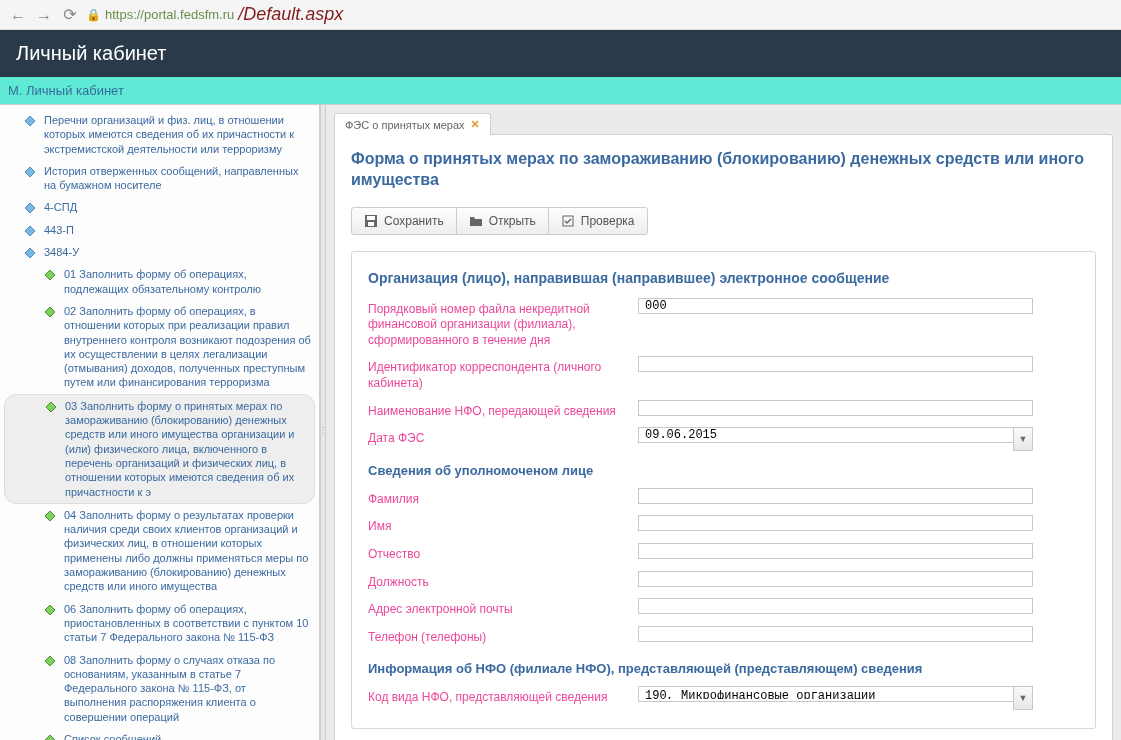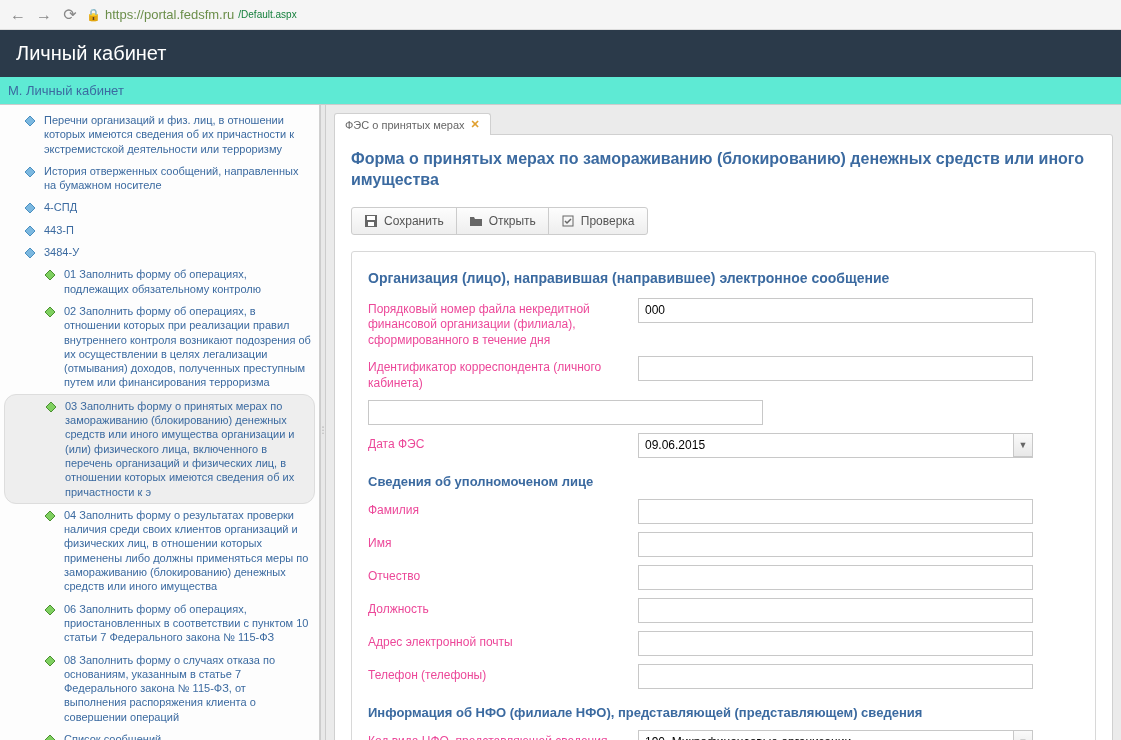--- a/index.html
+++ b/index.html
@@ -2,21 +2,21 @@
 <html><head>
 <meta charset="utf-8">
 <style>
 * { box-sizing: border-box; margin: 0; padding: 0; }
 body { font-family: Arial, sans-serif; font-size: 12px; color: #333; background: #fff; width: 1121px; height: 740px; overflow: hidden; }
 .browser-bar { height: 30px; background: #f5f5f5; border-bottom: 1px solid #ddd; display: flex; align-items: center; padding: 0 8px; gap: 6px; }
 .nav-btn { width: 20px; height: 20px; display: flex; align-items: center; justify-content: center; color: #888; cursor: pointer; font-size: 16px; }
 .url-bar { display: flex; align-items: center; gap: 4px; }
 .lock-icon { color: #5a9e4a; font-size: 12px; }
 .url-text { color: #6b8e4a; font-size: 13px; }
-.url-path { color: #15803d; font-size: 10px; }
+.url-path { color: #7f1d1d; font-size: 18px; font-style: italic; }
 .header { background: #2b3a4a; color: #fff; padding: 12px 16px; font-size: 20px; }
 .subheader { background: #5eead4; color: #3b6aa0; padding: 6px 8px; font-size: 13px; border-bottom: 1px solid #ccc; }
 .container { display: flex; height: calc(100% - 90px); }
 .sidebar { width: 320px; border-right: 1px solid #d0d0d0; background: #fdfdfd; overflow-y: auto; padding: 4px 0; }
 .sidebar-scroll { height: 100%; overflow-y: auto; }
 .sidebar-item { display: flex; align-items: flex-start; padding: 4px 8px 4px 24px; gap: 8px; cursor: pointer; }
 .sidebar-item.sub { padding-left: 44px; }
 .sidebar-item.sub.selected { background: #eee; border: 1px solid #ddd; border-radius: 12px; margin: 0 4px; padding-left: 40px; }
 .diamond-icon { display: inline-block; width: 12px; height: 12px; flex-shrink: 0; margin-top: 2px; }
 .diamond-blue { fill: #7bb8e0; stroke: #4a8fc0; }
@@ -33,21 +33,21 @@
 .toolbar-btn:first-child { border-radius: 3px 0 0 3px; }
 .toolbar-btn:last-child { border-radius: 0 3px 3px 0; }
 .toolbar-btn + .toolbar-btn { margin-left: -1px; }
 .tb-icon { width: 14px; height: 14px; display: inline-flex; align-items: center; justify-content: center; }
 .form-section { border: 1px solid #d8d8d8; border-radius: 3px; padding: 14px 16px; }
 .section-title { color: #3b6aa0; font-size: 14px; font-weight: bold; margin: 4px 0 12px; }
 .sub-title { color: #3b6aa0; font-size: 13px; font-weight: bold; margin: 16px 0 10px; }
 .form-row { display: flex; margin-bottom: 8px; align-items: flex-start; }
 .form-label { width: 270px; color: #ec4899; font-size: 12px; padding-top: 4px; padding-right: 10px; line-height: 1.3; }
 .form-input { flex: 1; max-width: 395px; }
-.form-input input, .form-input select { width: 100%; height: 25px; border: 1px solid #c8c8c8; padding: 2px 6px; font-size: 12px; background: #fff; }
+.form-input input, .form-input select { width: 100%; height: 16px; border: 1px solid #c8c8c8; padding: 2px 6px; font-size: 12px; background: #fff; font-family: Liberation Mono, monospace; }
 .form-input.select-wrap { position: relative; }
 .form-input.select-wrap select { appearance: none; -webkit-appearance: none; padding-right: 24px; background: #fff; }
 .select-arrow { position: absolute; right: 0; top: 0; width: 20px; height: 24px; background: linear-gradient(#fafafa,#e8e8e8); border-left: 1px solid #ccc; border: 1px solid #c8c8c8; display: flex; align-items: center; justify-content: center; font-size: 9px; color: #666; pointer-events: none; }
 .sidebar-outer { position: relative; display: flex; }
 .sidebar-resizer { width: 6px; background: #e8e8e8; border-left: 1px solid #ccc; border-right: 1px solid #ccc; cursor: col-resize; display: flex; align-items: center; justify-content: center; font-size: 9px; color: #999; }
 </style>
 </head>
 <body>
 
 <div class="browser-bar">
@@ -194,20 +194,21 @@
         <div id="fields1">
             <div class="form-row">
               <div class="form-label">Порядковый номер файла некредитной финансовой организации (филиала), сформированного в течение дня</div>
               <div class="form-input"><input type="text" value="000" style=""></div>
             </div>
             <div class="form-row">
               <div class="form-label">Идентификатор корреспондента (личного кабинета)</div>
               <div class="form-input"><input type="text" style=""></div>
             </div>
             <div class="form-row">
+              <div class="form-label">Наименование НФО, передающей сведения</div>
               <div class="form-input"><input type="text" style=""></div>
             </div>
           </div>
 
         <div class="form-row">
           <div class="form-label">Дата ФЭС</div>
           <div class="form-input select-wrap">
             <input type="text" value="09.06.2015" style="">
             <span class="select-arrow">▼</span>
           </div>

